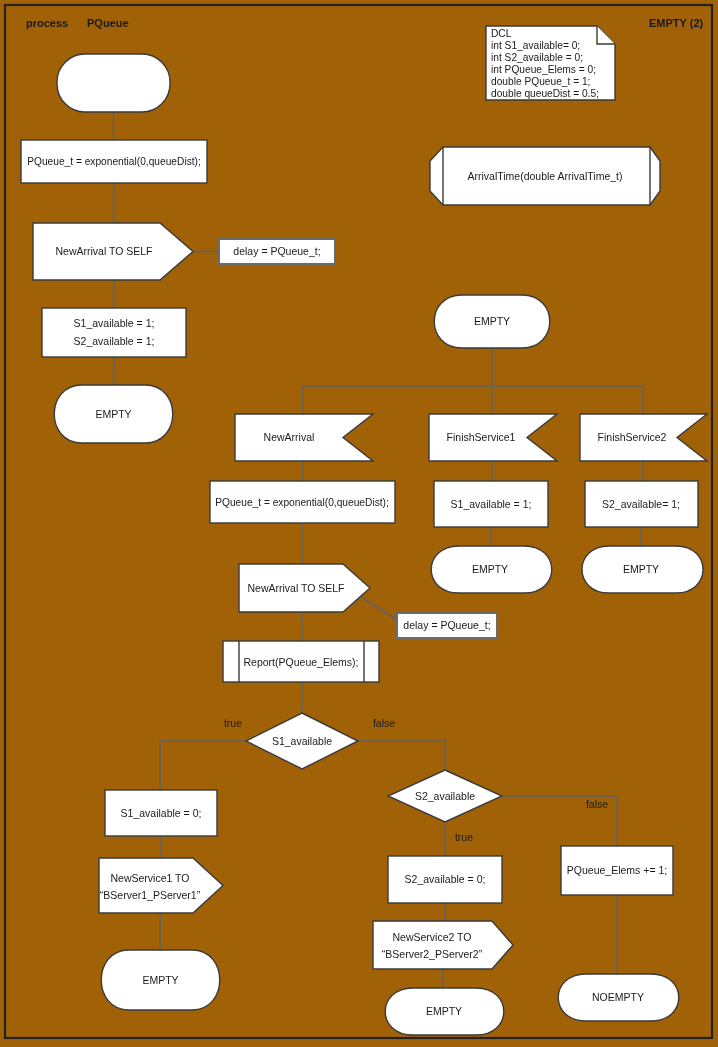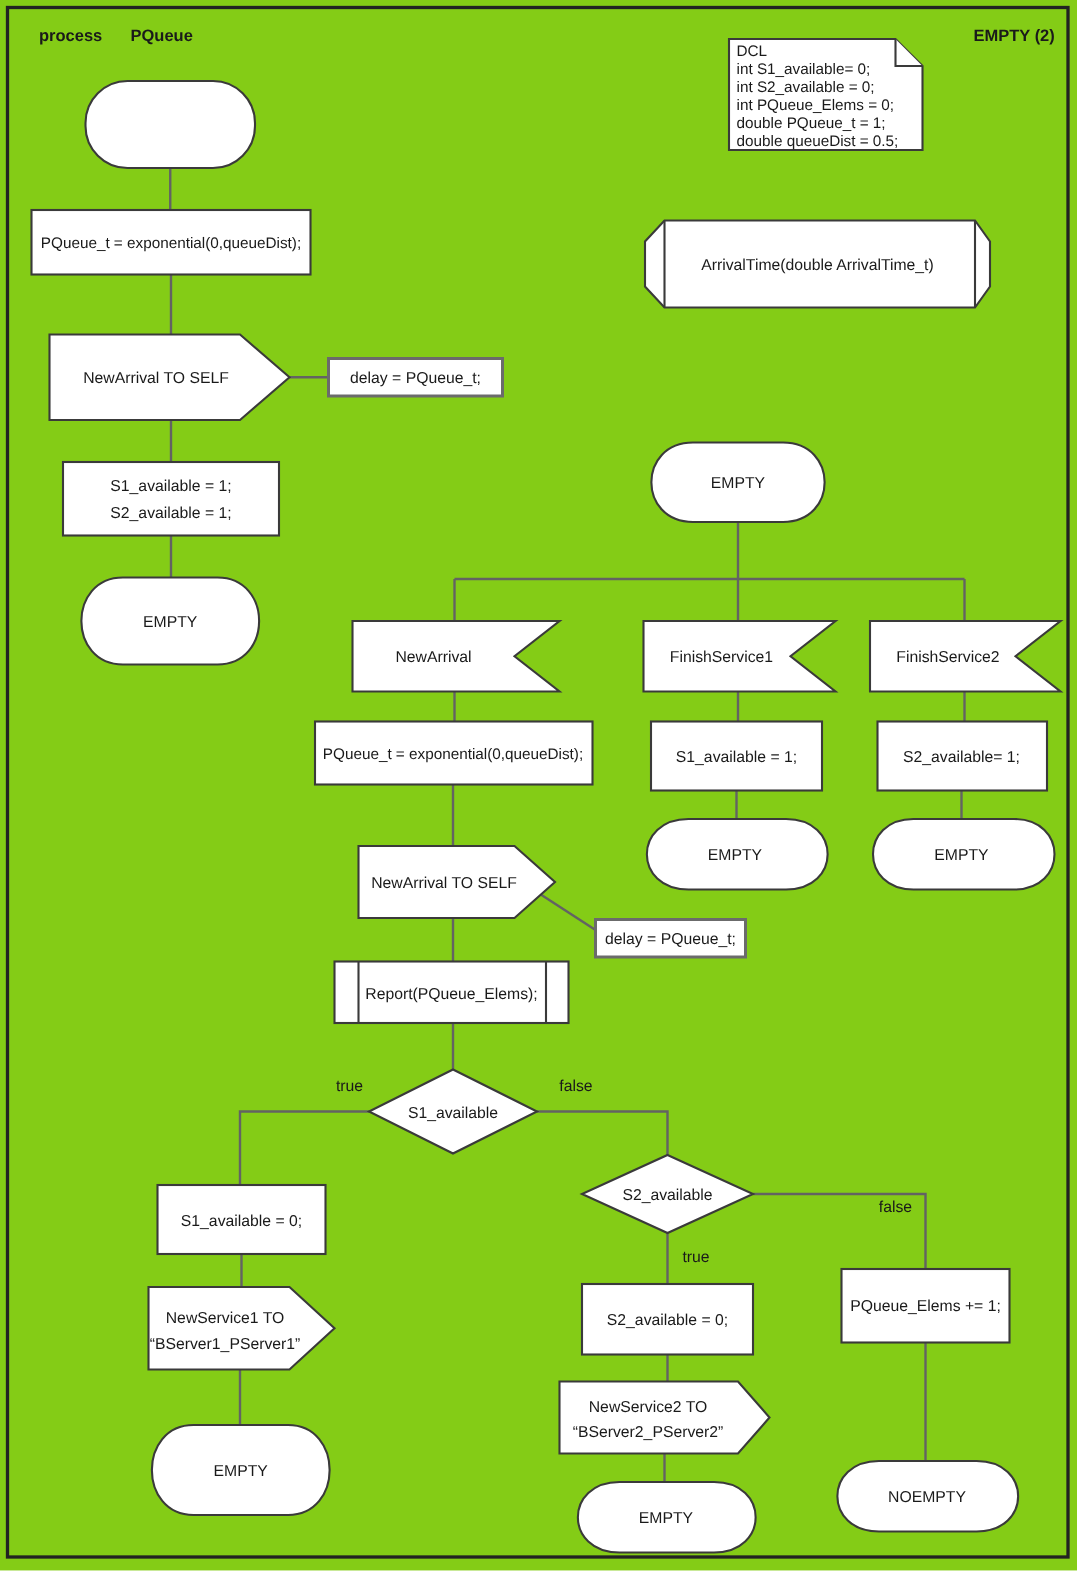--- a/index.html
+++ b/index.html
@@ -1,16 +1,16 @@
 <!DOCTYPE html>
 <html><head>
 <meta charset="utf-8">
 <style>
   html,body{margin:0;padding:0;background:#ffffff;}
-  .page{position:relative;width:718px;height:1047px;background:#84cc16;overflow:hidden;}
+  .page{position:relative;width:718px;height:1047px;background:#a16207;overflow:hidden;}
   svg{display:block;}
   svg text{
     font-family:"Liberation Sans","DejaVu Sans",sans-serif;
     font-size:10.5px;
     fill:#1a1a1a;
   }
   .shape{fill:#ffffff;stroke:#3a3a3a;stroke-width:1.4;}
   .conn{stroke:#636363;stroke-width:1.6;fill:none;}
   .comment{fill:#ffffff;stroke:#6b6b6b;stroke-width:2;}
   .note{fill:#ffffff;stroke:#3a3a3a;stroke-width:1.4;}

